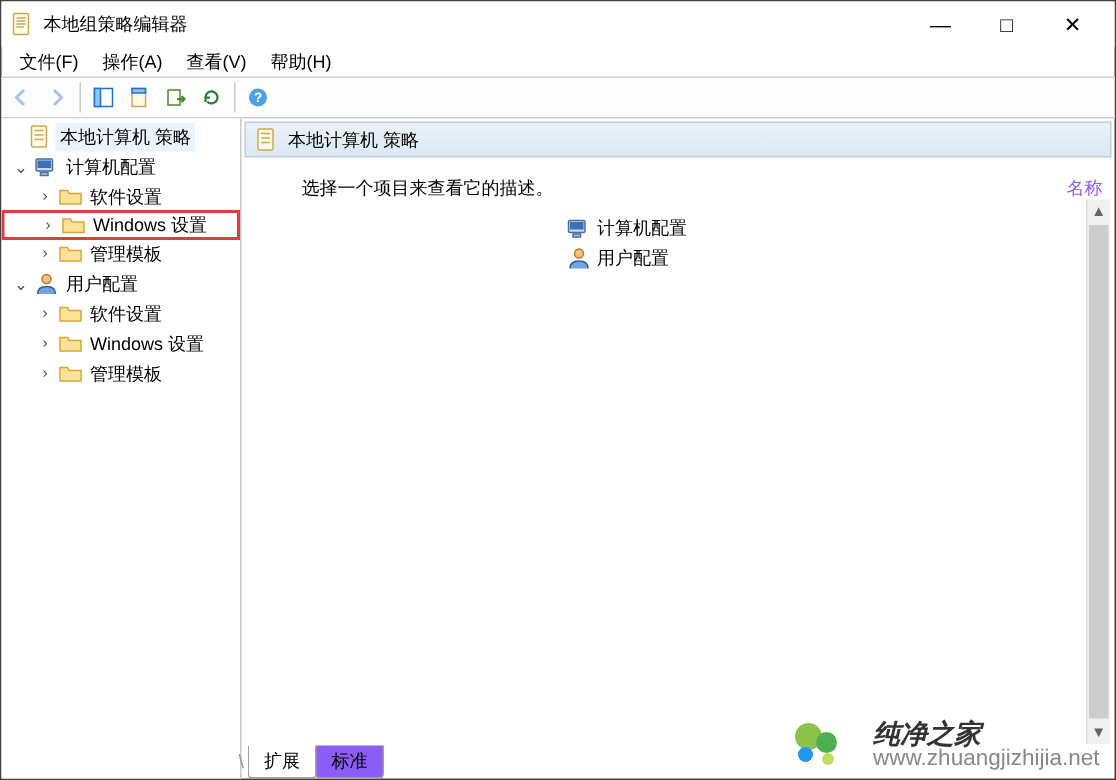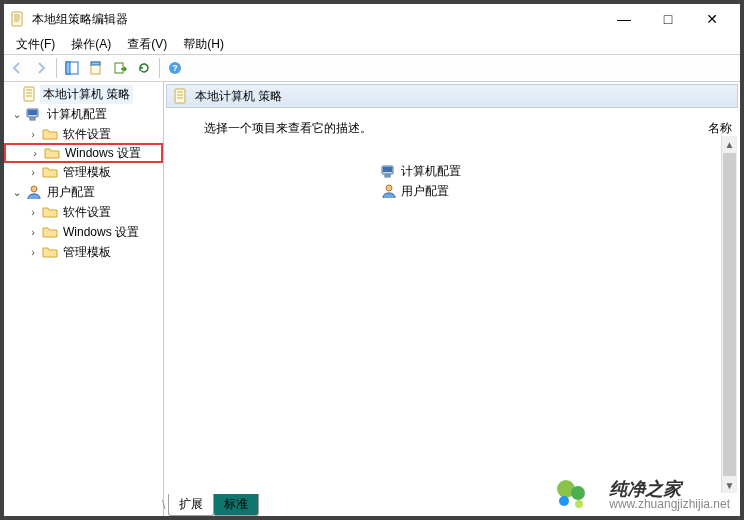--- a/index.html
+++ b/index.html
@@ -1,17 +1,17 @@
 <!DOCTYPE html>
 <html><head>
 <meta charset="utf-8">
 <style>
 * { margin: 0; padding: 0; box-sizing: border-box; }
 body { font-family: "Microsoft YaHei", "Segoe UI", sans-serif; font-size: 12px; background: #fff; color: #000; overflow: hidden; }
-.window { width: 744px; height: 520px; display: flex; flex-direction: column; border: 4px solid #404040; position: relative; background: #fff; }
+.window { width: 744px; height: 520px; display: flex; flex-direction: column; border: 1px solid #404040; position: relative; background: #fff; }
 
 
 .titlebar { height: 30px; display: flex; align-items: center; padding: 0 6px; background: #fff; }
 .titlebar .app-icon { width: 16px; height: 16px; margin-right: 6px; display:flex;align-items:center;justify-content:center;}
 .title-text { flex: 1; font-size: 12px; }
 .win-controls { display: flex; }
 .win-controls .ctrl { width: 44px; height: 30px; display: flex; align-items: center; justify-content: center; font-size: 14px; cursor: default; font-family: Arial,sans-serif;}
 
 
 .menubar { height: 20px; display: flex; align-items: center; padding: 0 4px; }
@@ -34,27 +34,27 @@
 .tree-node .tree-icon { width: 16px; height: 16px; margin: 0 2px; display:flex; align-items:center;justify-content:center;}
 .tree-node .tree-label { padding: 1px 3px; }
 .tree-node.selected-root .tree-label { background: #eaf4ff; }
 .highlighted-box { border: 2px solid #e33a3a; margin: -1px 0;}
 
 
 .content-header { height: 24px; border: 1px solid #bfcede; background: linear-gradient(#eaf2f9,#dde8f4); display: flex; align-items: center; padding: 0 6px; margin: 2px 2px 0 2px;}
 .content-body { flex: 1; position: relative; margin: 0 2px; text-align: right;}
 .desc-col { position: absolute; left: 6px; top: 12px; width: 200px; }
 .list-col { position: absolute; left: 215px; top: 12px; right: 6px; }
-.column-header { color: #000000; margin-bottom: 24px; padding-left: 2px; font-family: Liberation Serif, serif; }
+.column-header { color: #8b5cf6; margin-bottom: 8px; padding-left: 2px; font-family: Liberation Serif, serif; }
 .scope-item { display: flex; align-items: center; height: 20px; gap: 4px; cursor: default;}
 
 
 .tabs-row { height: 22px; display: flex; align-items: flex-end; padding-left: 4px; gap: 0; position:relative;}
 .tabs-row::before{content:'\\';color:#999;position:absolute;left:-2px;bottom:4px;font-size:13px;}
-.tab { padding: 2px 10px; border: 1px solid #a0a0a0; border-top: none; background: #0f766e; font-size: 12px; cursor: default; position: relative; border-radius: 0 0 3px 3px; margin-right:-1px;}
+.tab { padding: 2px 10px; border: 1px solid #a0a0a0; border-top: none; background: #8b5cf6; font-size: 12px; cursor: default; position: relative; border-radius: 0 0 3px 3px; margin-right:-1px;}
 .tab.active { background: #fff; z-index:1;margin-top:25px;}
 .scroll-track { position:absolute; right:1px; top:28px; bottom:1px; width:16px; display:flex; flex-direction:column; background:#f0f0f0;border-left:1px solid #ddd;}
 .scroll-btn{height:16px;display:flex;align-items:center;justify-content:center;font-size:10px;color:#666;}
 .scroll-thumb{flex:1;background:#cdcdcd;margin:1px;}
 
 
 .folder-ic svg, .tree-icon svg, .app-icon svg{display:block;}
 
 
 .watermark { position: absolute; right: 10px; bottom: 6px; display: flex; align-items: center; gap: 20px; font-size: 18px; color: #333; font-weight: bold; font-style: italic; margin-top: 18px;}
@@ -295,17 +295,17 @@
 
   <div class="watermark">
     <div class="wm-logo">
       <div class="c c1"></div>
         <div class="c c2"></div>
         <div class="c c3"></div>
         <div class="c c4"></div>
     </div>
     <div style="display:flex;flex-direction:column;line-height:1;">
       <span>纯净之家</span>
-      <span style="font-size:12px;font-weight:normal;font-style:normal;color:#888">www.zhuangjizhijia.net</span>
+      <span style="font-size:15px;font-weight:normal;font-style:normal;color:#888">www.zhuangjizhijia.net</span>
     </div>
   </div>
 
 </div>
 
 </body></html>

